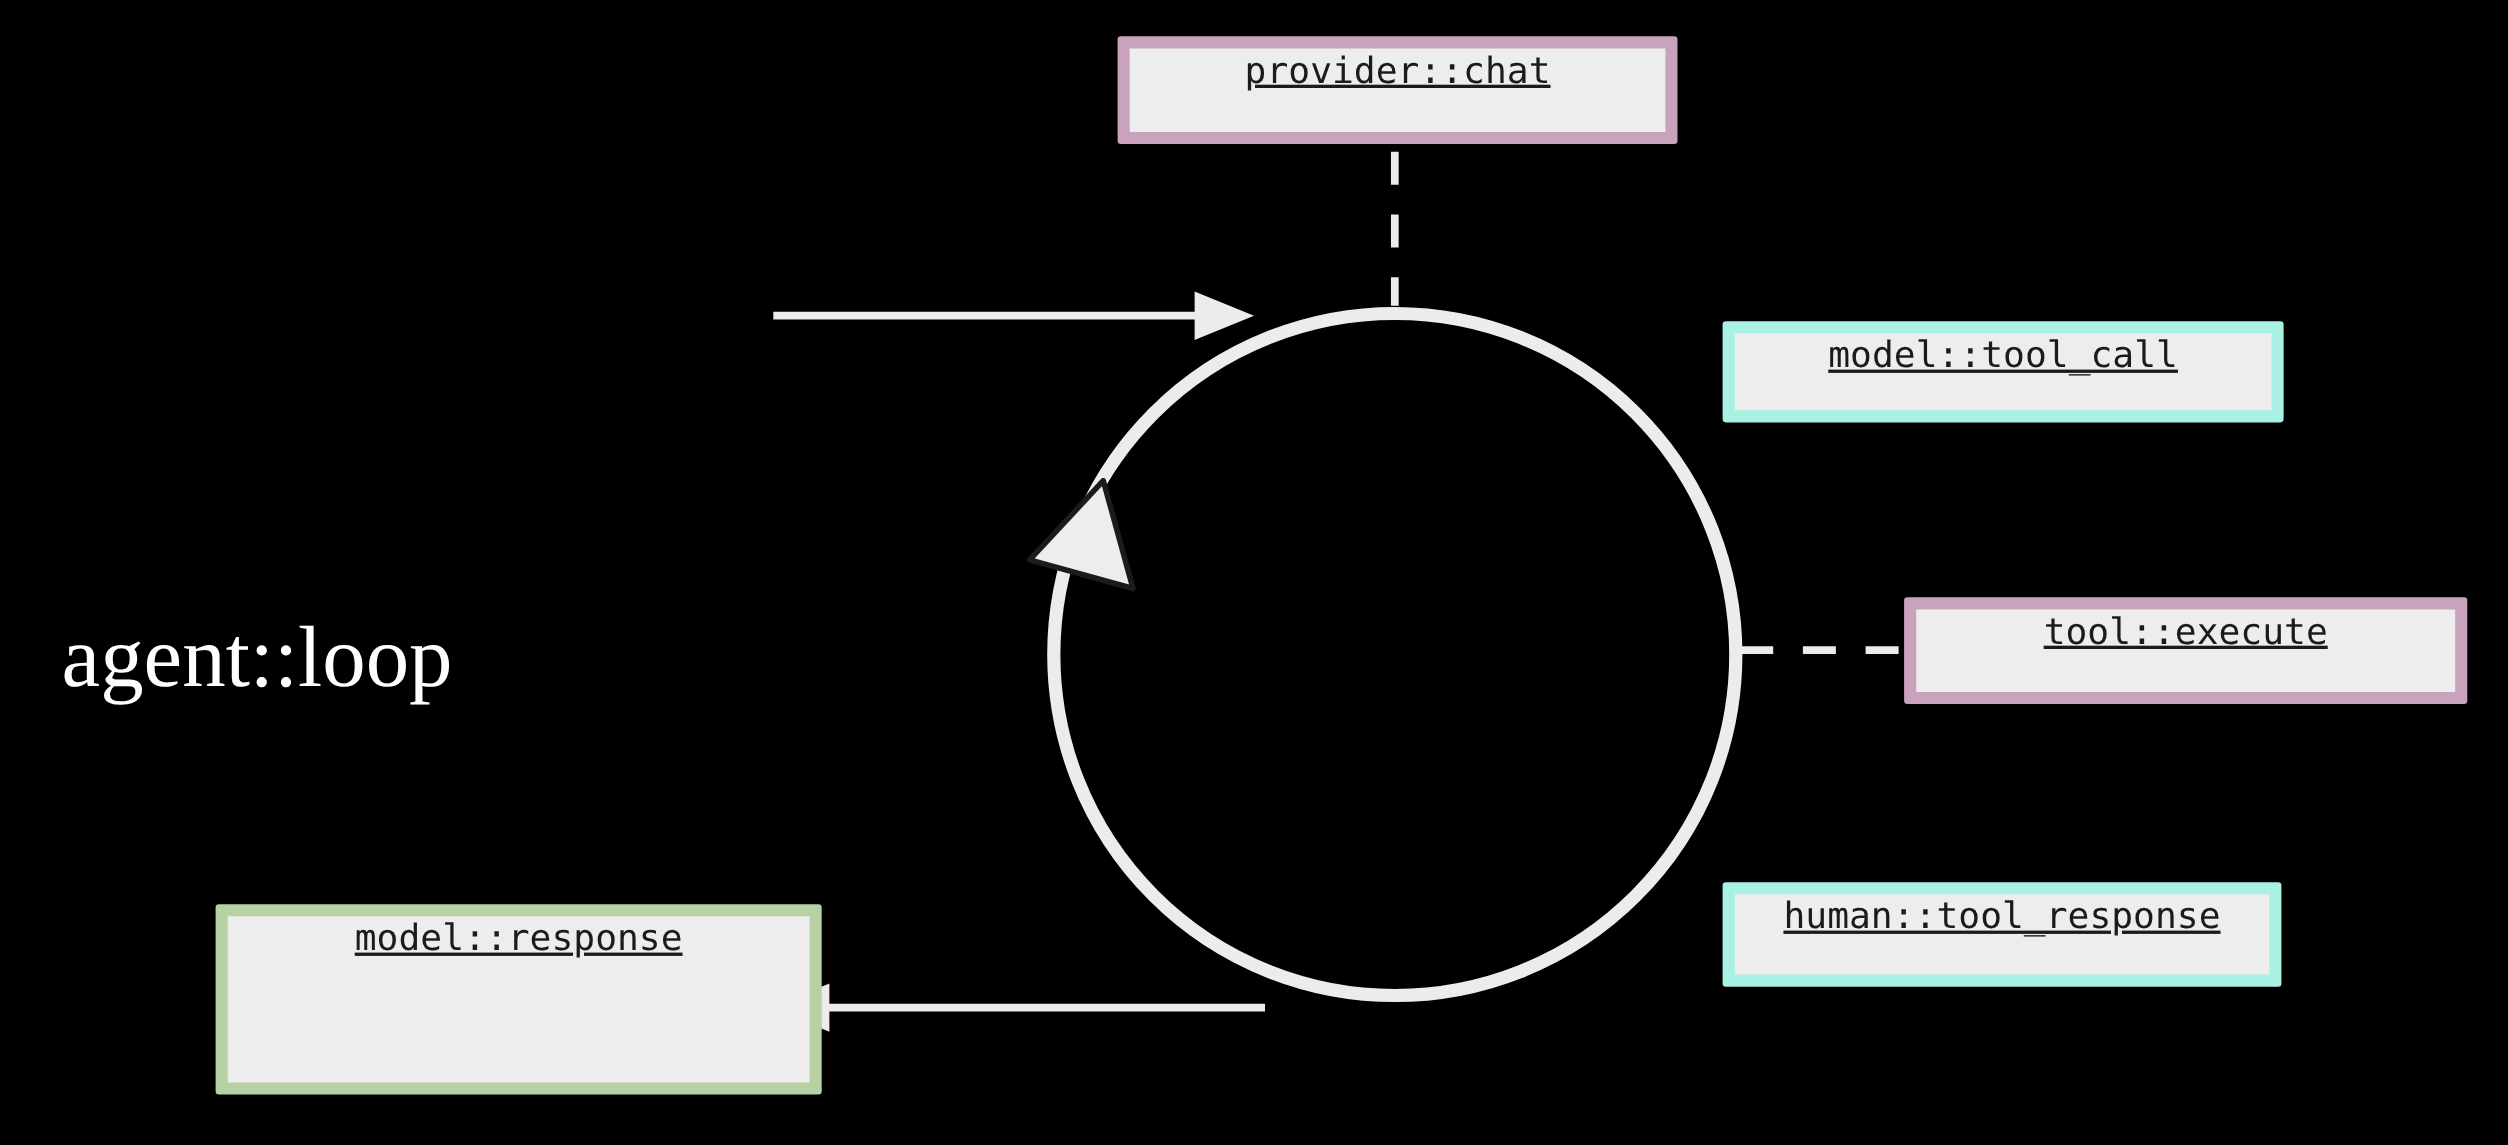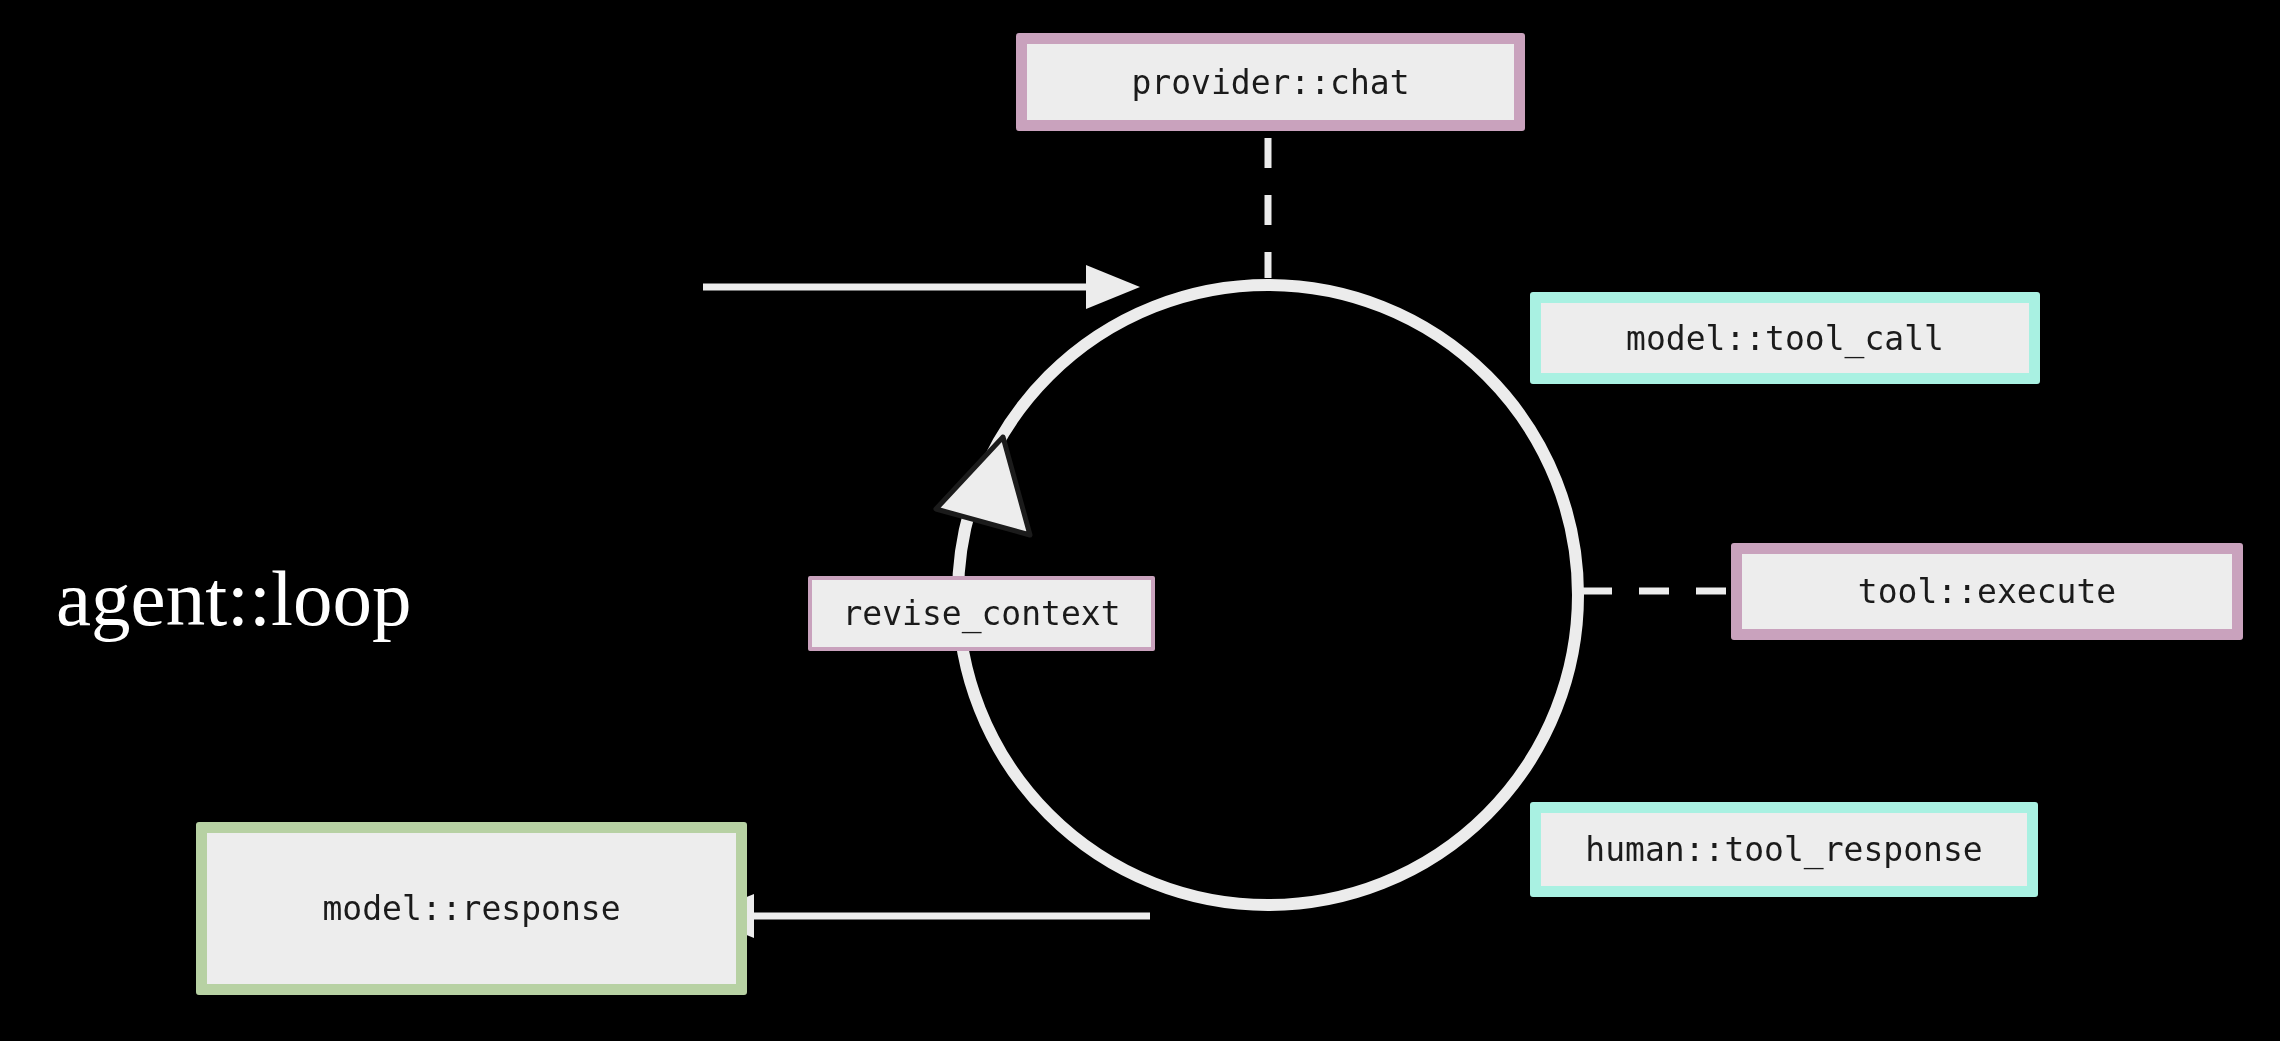--- a/index.html
+++ b/index.html
@@ -29,30 +29,31 @@
     stroke-linejoin: round;
   }
   .node {
     position: absolute;
     box-sizing: border-box;
     background: var(--node_fill, #ededed);
     color: var(--node_text, #1b1b1b);
     border: 11px solid #999;
     border-radius: 3px;
     display: flex;
-    align-items: center;
+    align-items: flex-start;
     justify-content: center;
     font-size: 33px;
     letter-spacing: 0;
     white-space: nowrap;
+    text-decoration: underline;
   }
   .node.thin { border-width: 4px; border-radius: 2px; }
   .node.green { border-color: var(--green_border, #b7d1a3); }
   .node.pink  { border-color: var(--pink_border, #c9a2bd); }
-  .node.cyan  { border-color: var(--cyan_border, #a9f1e2); }
+  .node.cyan  { border-color: var(--cyan_border, #a9f1e2); margin-left: 36px; }
 
   .loop-title {
     position: absolute;
     left: 56px;
     top: 546px;
     font-size: 79px;
     line-height: 105px;
     color: var(--title_text, #ffffff);
     white-space: nowrap;
     font-family: Liberation Serif, serif;
@@ -107,19 +108,16 @@
   </div>
 
   <div class="node cyan n-human-tool-response">
     <span>human::tool_response</span>
   </div>
 
   <div class="node green n-model-response">
     <span>model::response</span>
   </div>
 
-  <div class="node pink thin n-revise-context">
-    <span>revise_context</span>
-  </div>
 
   <div class="loop-title">agent::loop</div>
 
 </div>
 
 </body></html>

